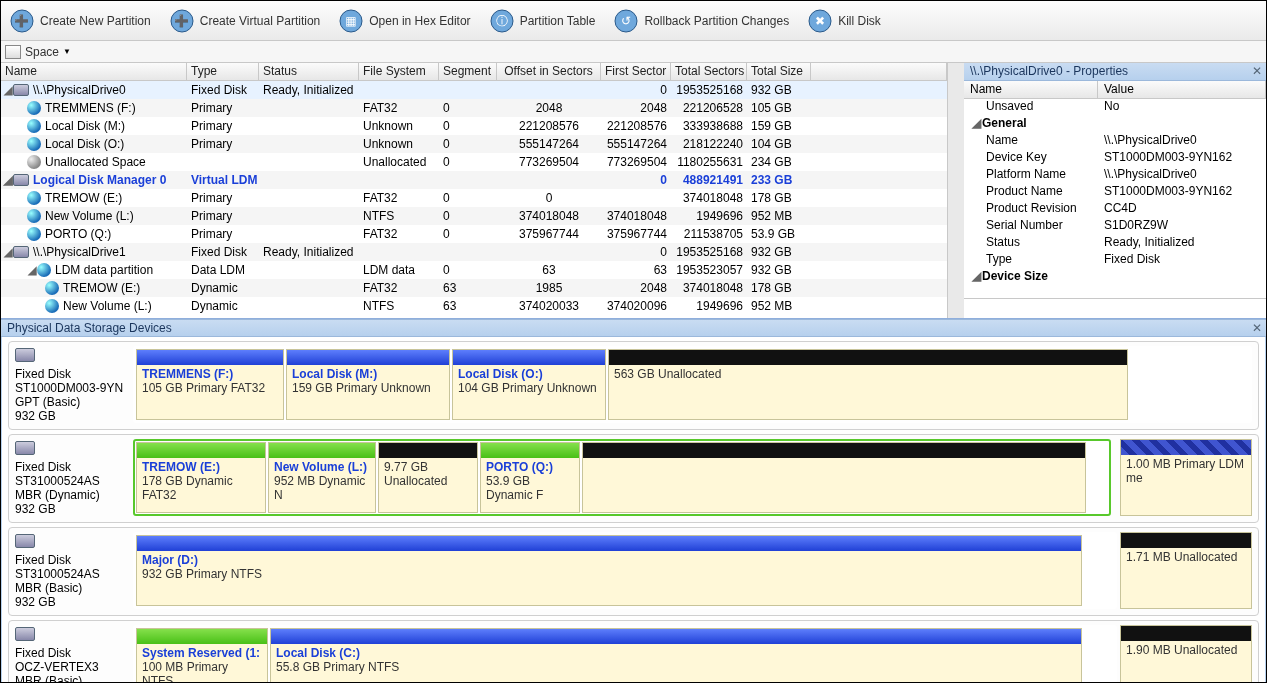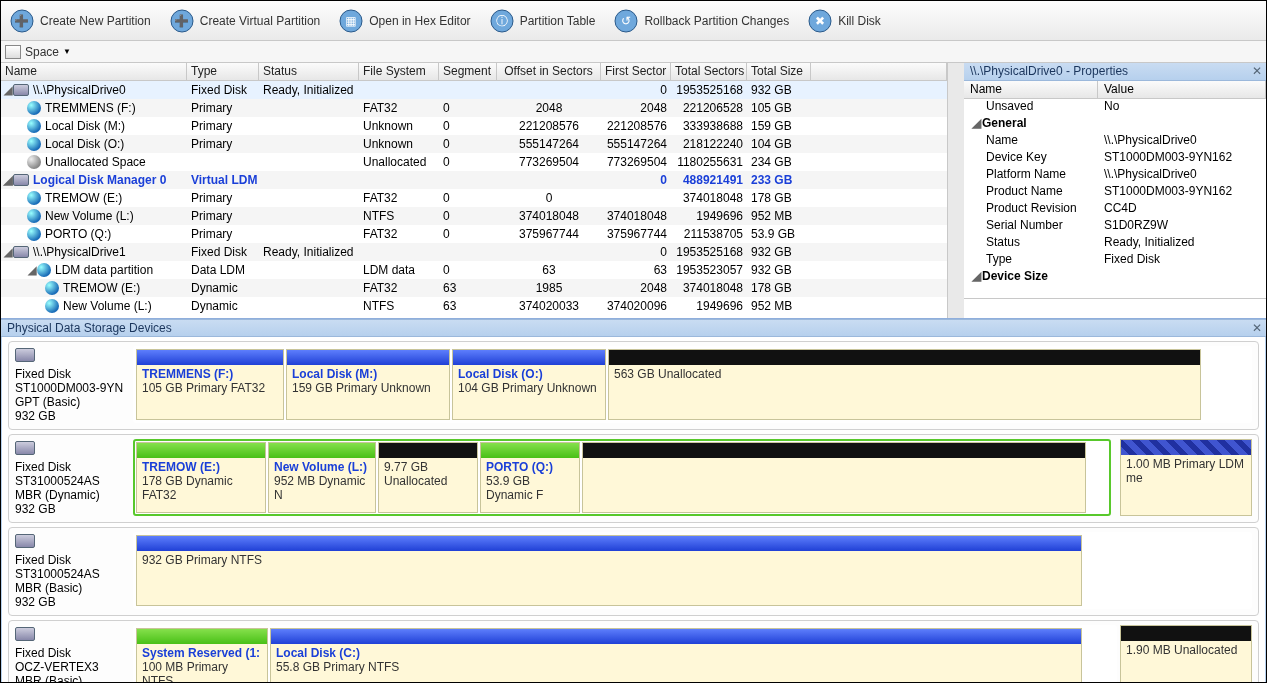--- a/index.html
+++ b/index.html
@@ -385,21 +385,21 @@
             <div class="pinfo">159 GB Primary Unknown</div>
           </div>
         </div>
         <div class="part" style="width: 154px;">
           <div class="bar blue"></div>
           <div class="plabel">
             <div class="ptitle">Local Disk (O:)</div>
             <div class="pinfo">104 GB Primary Unknown</div>
           </div>
         </div>
-        <div class="part" style="width: 593px;">
+        <div class="part" style="width: 520px;">
           <div class="bar black"></div>
           <div class="plabel">
             <div class="pinfo">563 GB  Unallocated</div>
           </div>
         </div>
       </div>
     </div>
     <div class="disk-row">
       <div class="disk-label"><span class="ic"></span><div>Fixed Disk</div><div>ST31000524AS</div><div>MBR (Dynamic)</div><div>932 GB</div></div>
       <div class="parts">
@@ -440,22 +440,29 @@
           <div class="pinfo">1.00 MB Primary LDM me</div>
         </div>
       </div>
     </div>
     <div class="disk-row">
       <div class="disk-label"><span class="ic"></span><div>Fixed Disk</div><div>ST31000524AS</div><div>MBR (Basic)</div><div>932 GB</div></div>
       <div class="parts no-outline">
         <div class="part" style="width: 946px;">
           <div class="bar blue"></div>
           <div class="plabel">
+            <div class="ptitle">Major (D:)</div>
             <div class="pinfo">932 GB Primary NTFS</div>
           </div>
+        </div>
+      </div>
+      <div class="part" style="width: 132px; margin-left: 3px;">
+        <div class="bar black"></div>
+        <div class="plabel">
+          <div class="pinfo">1.71 MB  Unallocated</div>
         </div>
       </div>
     </div>
     <div class="disk-row">
       <div class="disk-label"><span class="ic"></span><div>Fixed Disk</div><div>OCZ-VERTEX3</div><div>MBR (Basic)</div></div>
       <div class="parts no-outline">
         <div class="part" style="width: 132px;">
           <div class="bar green"></div>
           <div class="plabel">
             <div class="ptitle">System Reserved (1:</div>

